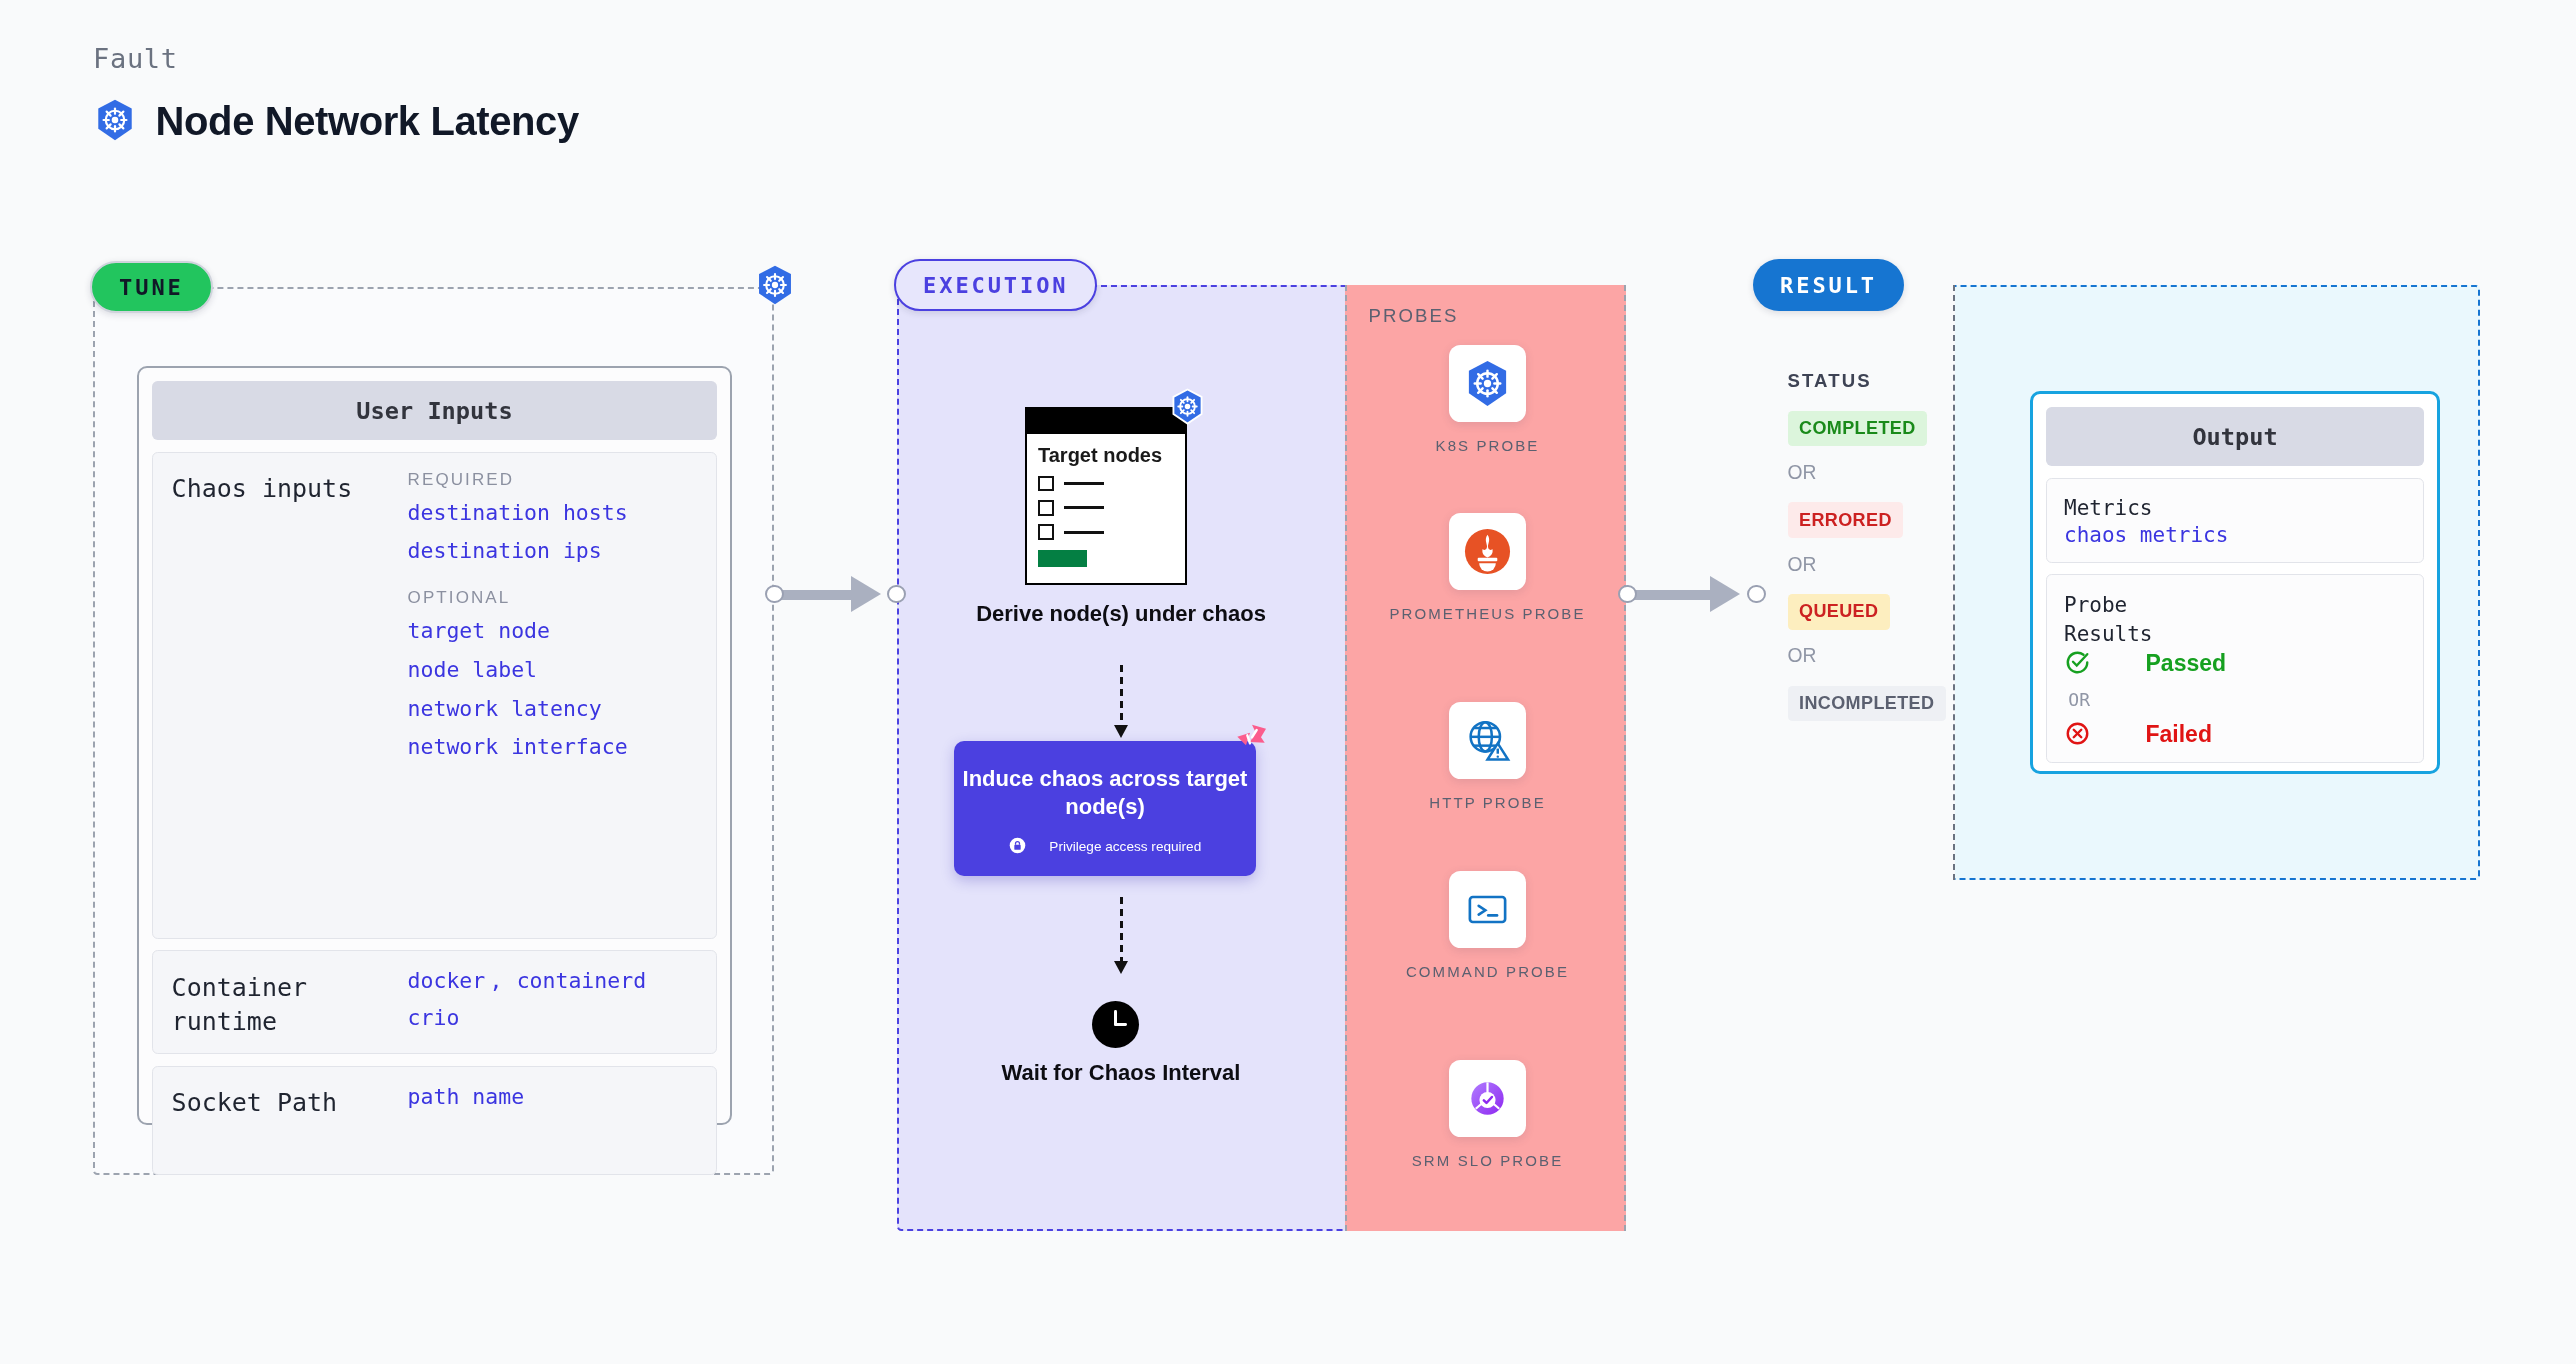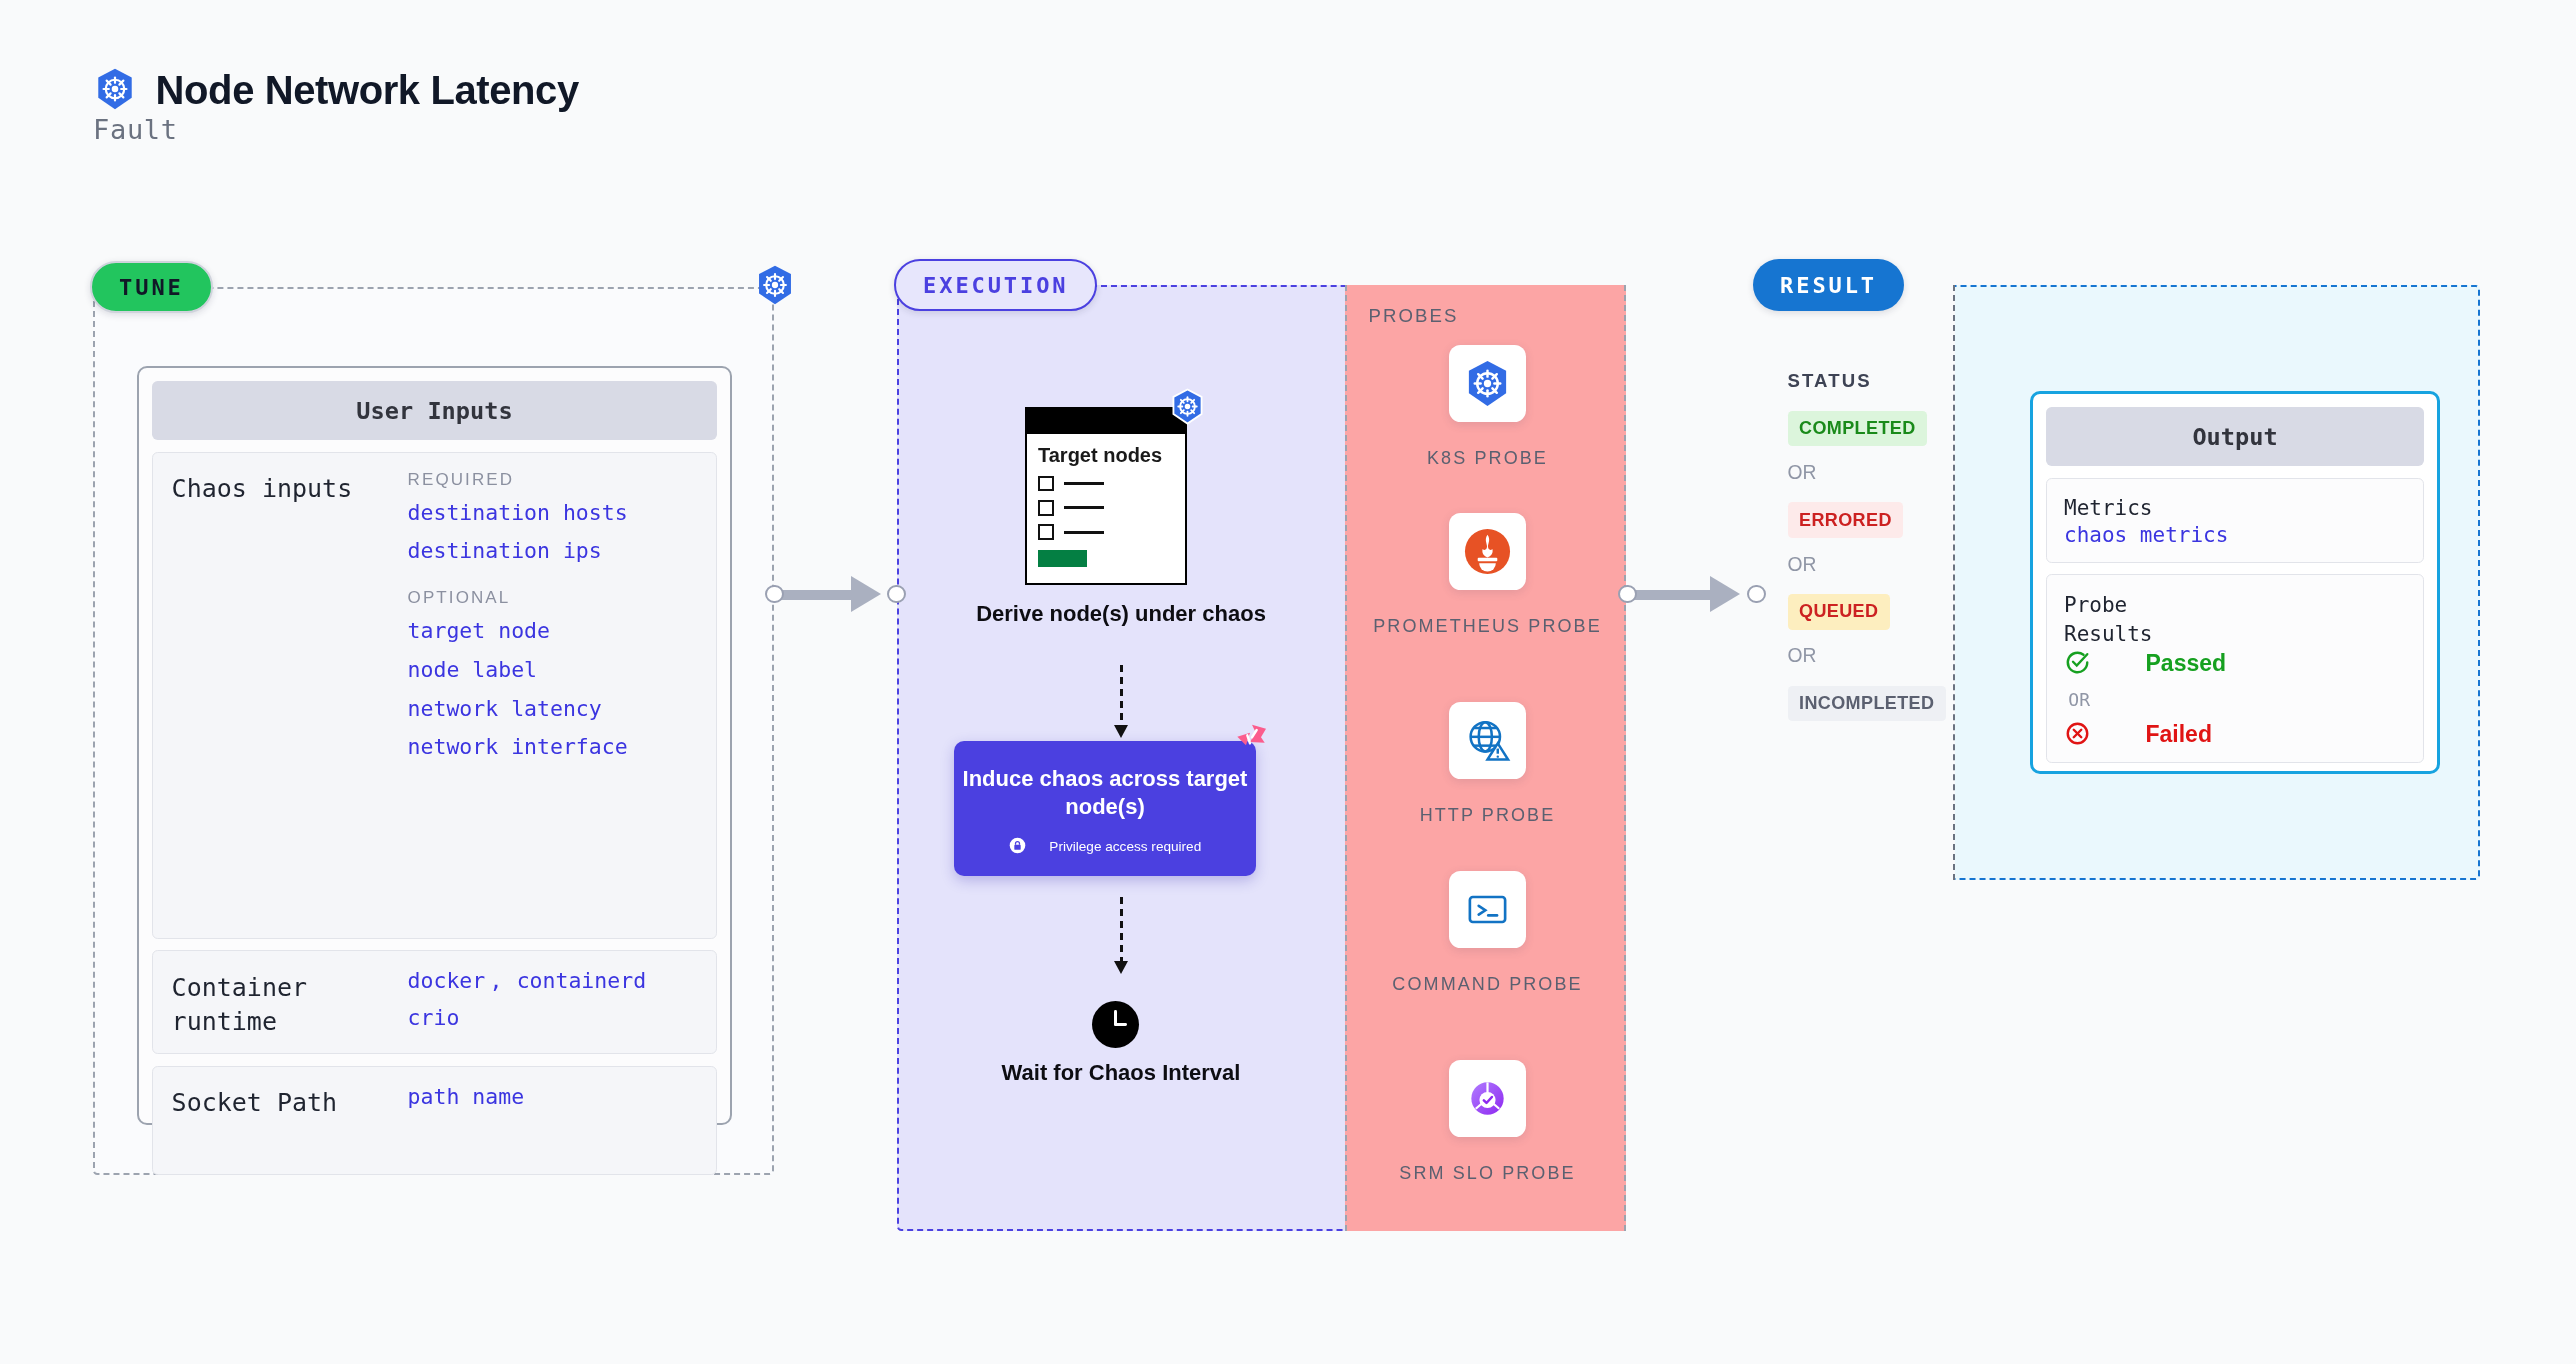--- a/index.html
+++ b/index.html
@@ -100,23 +100,23 @@
     margin:20px 0 0 21.5px; font-weight:500;
   }
   .probe { position:absolute; left:0; width:281px; text-align:center; }
   .probe-icon-box {
     width:77px; height:77px; margin:0 auto;
     background:#fff; border-radius:11.5px;
     box-shadow:0 2.9px 10px rgba(60,60,90,.12);
     display:flex; align-items:center; justify-content:center;
   }
   .probe-label {
-    margin-top:23px;
-    font-family:"Liberation Sans", sans-serif;
-    font-size:18px; letter-spacing:2.1px; color:#5b6070; line-height:1.45;
+    margin-top:13px;
+    font-family:"Liberation Sans", sans-serif;
+    font-size:15px; letter-spacing:2.1px; color:#5b6070; line-height:1.45;
   }
 
   
   #flow { position:absolute; left:0; top:0; width:448px; height:100%; }
   #nodecard {
     position:absolute; left:128px; top:122px; width:162px; height:178px;
   }
   #nodecard-frame {
     position:absolute; inset:0; background:#fff;
     border:2.9px solid #000;
@@ -239,41 +239,41 @@
   .conn-head {
     position:absolute; width:0;height:0;
     border-top:18.6px solid transparent;border-bottom:18.6px solid transparent;
     border-left:30px solid #aab0c0; top:-5.7px;
   }
 </style>
 </head>
 <body>
 
 <div id="header">
+  <div id="fault-label">Fault</div>
   <div id="title-row">
     <span>
       <svg width="44" height="44" viewBox="0 0 100 100">
         <polygon points="50,4 88,24 88,70 50,96 12,70 12,24" fill="#326ce5"></polygon>
         <g fill="none" stroke="#fff" stroke-width="5" stroke-linecap="round">
           <circle cx="50" cy="50" r="21"></circle>
           <circle cx="50" cy="50" r="5" fill="#fff"></circle>
           <line x1="50" y1="24" x2="50" y2="36"></line>
             <line x1="50" y1="64" x2="50" y2="76"></line>
           <line x1="24" y1="50" x2="36" y2="50"></line>
             <line x1="64" y1="50" x2="76" y2="50"></line>
           <line x1="31" y1="31" x2="40" y2="40"></line>
             <line x1="60" y1="60" x2="69" y2="69"></line>
           <line x1="69" y1="31" x2="60" y2="40"></line>
             <line x1="40" y1="60" x2="31" y2="69"></line>
         </g>
       </svg>
     </span>
     <span id="fault-title">Node Network Latency</span>
   </div>
-  <div id="fault-label">Fault</div>
 </div>
 
 <div class="panel" id="tune-panel">
   <div class="panel-body" id="tune-body"></div>
   <div class="pill" id="tune-pill">TUNE</div>
   <span id="tune-k8s">
     <svg width="42" height="42" viewBox="0 0 100 100">
       <polygon points="50,4 88,24 88,70 50,96 12,70 12,24" fill="#326ce5"></polygon>
       <g fill="none" stroke="#fff" stroke-width="5" stroke-linecap="round">
         <circle cx="50" cy="50" r="21"></circle>

